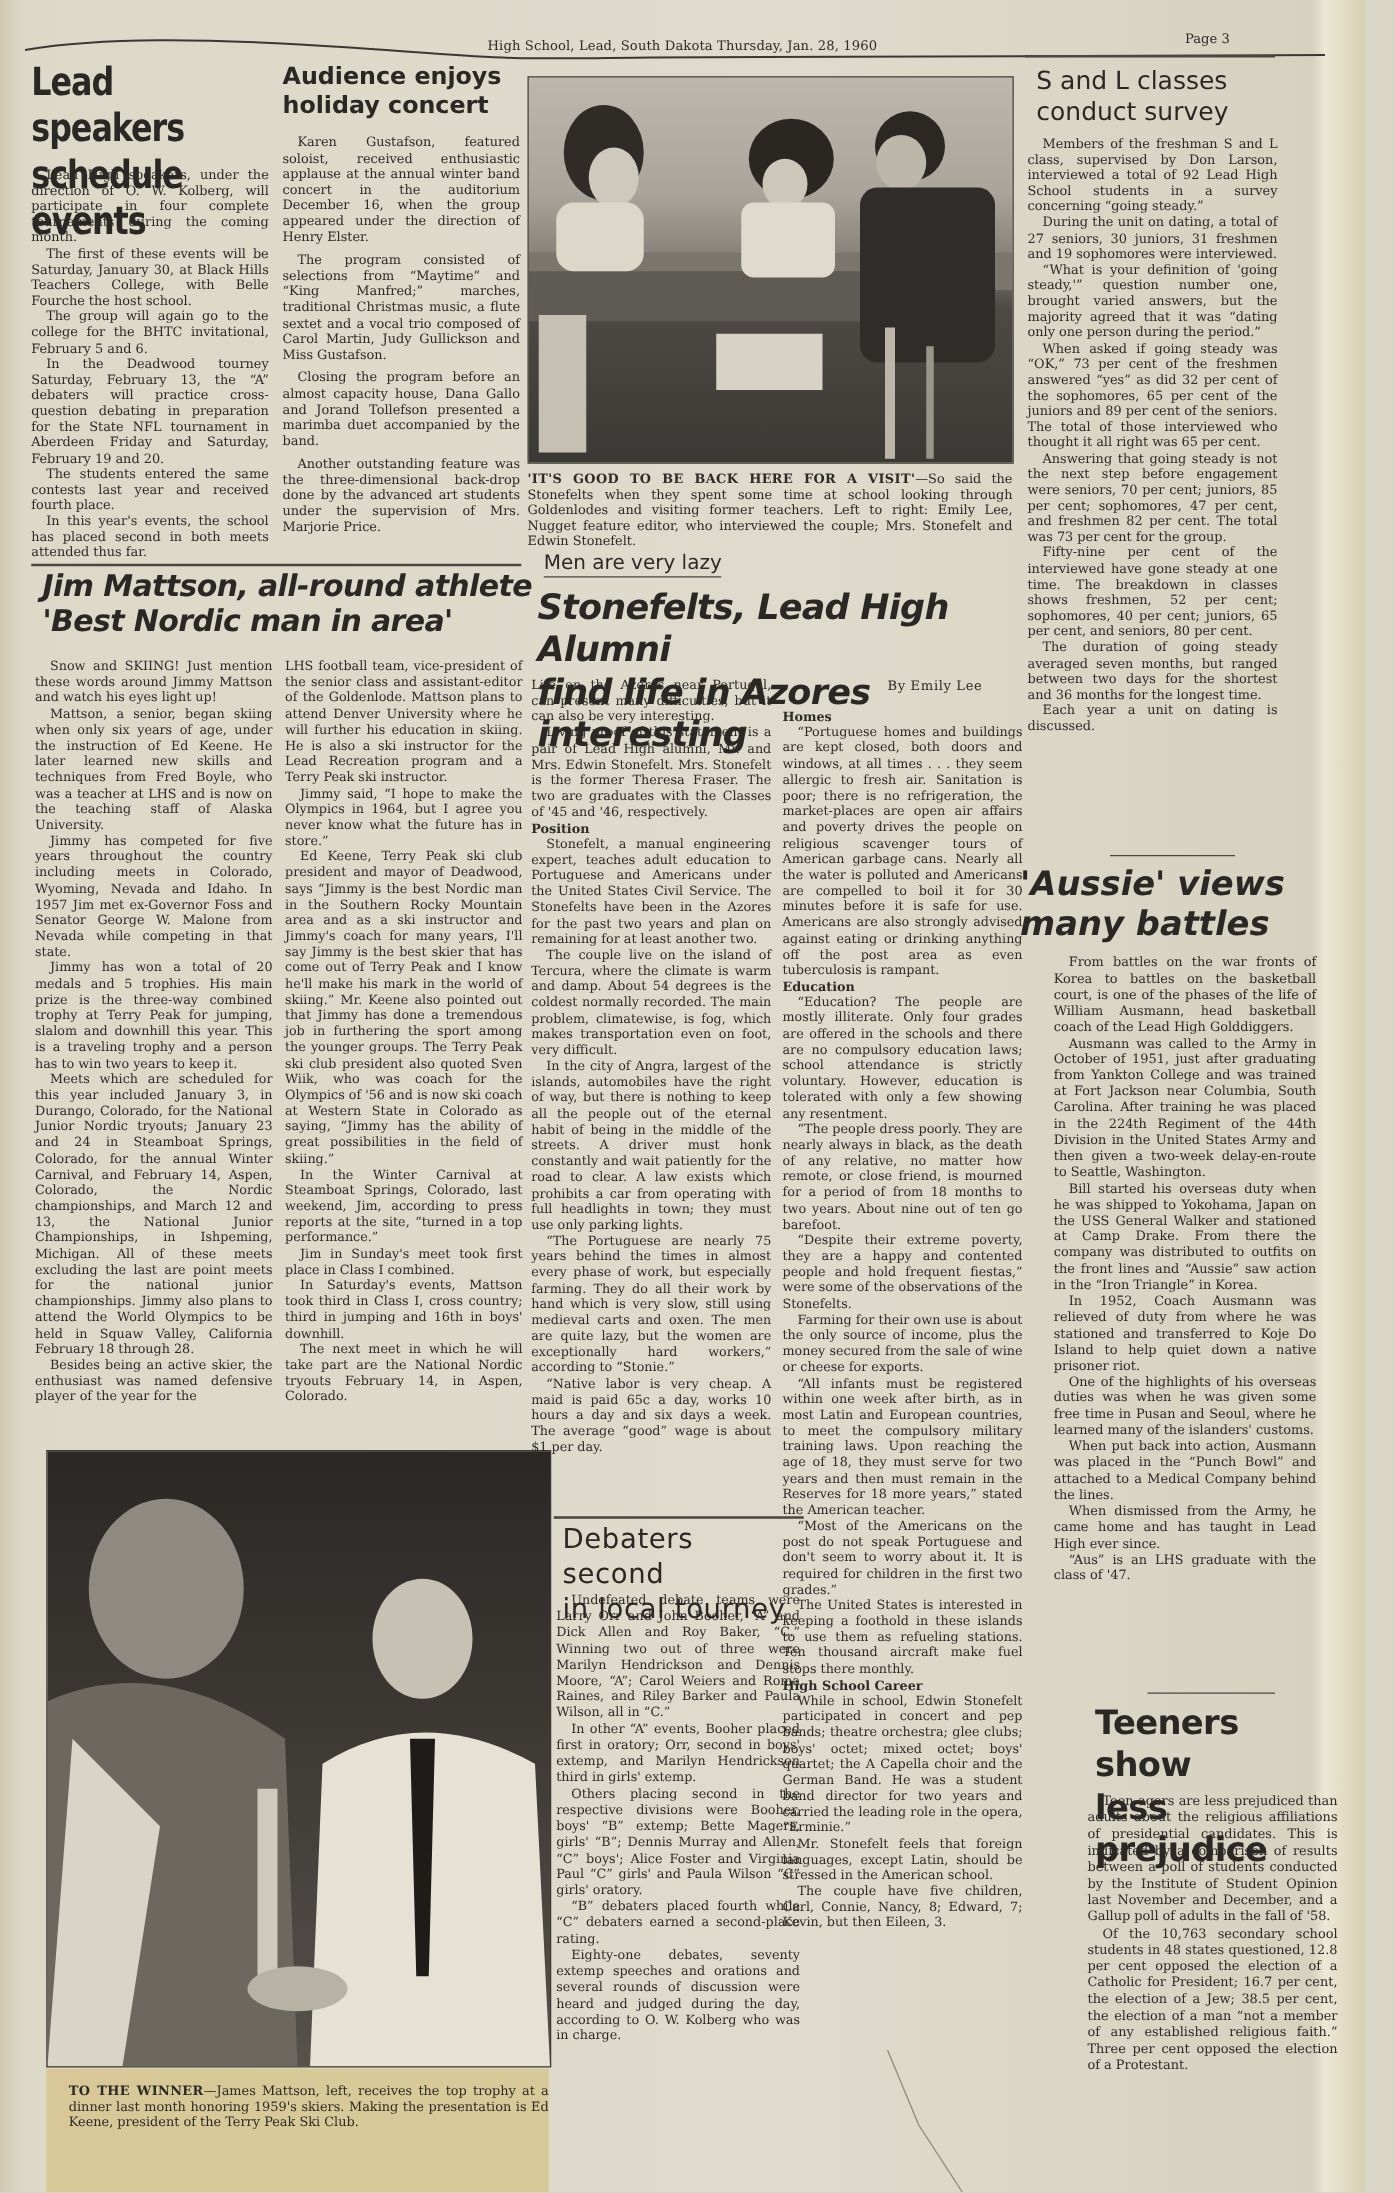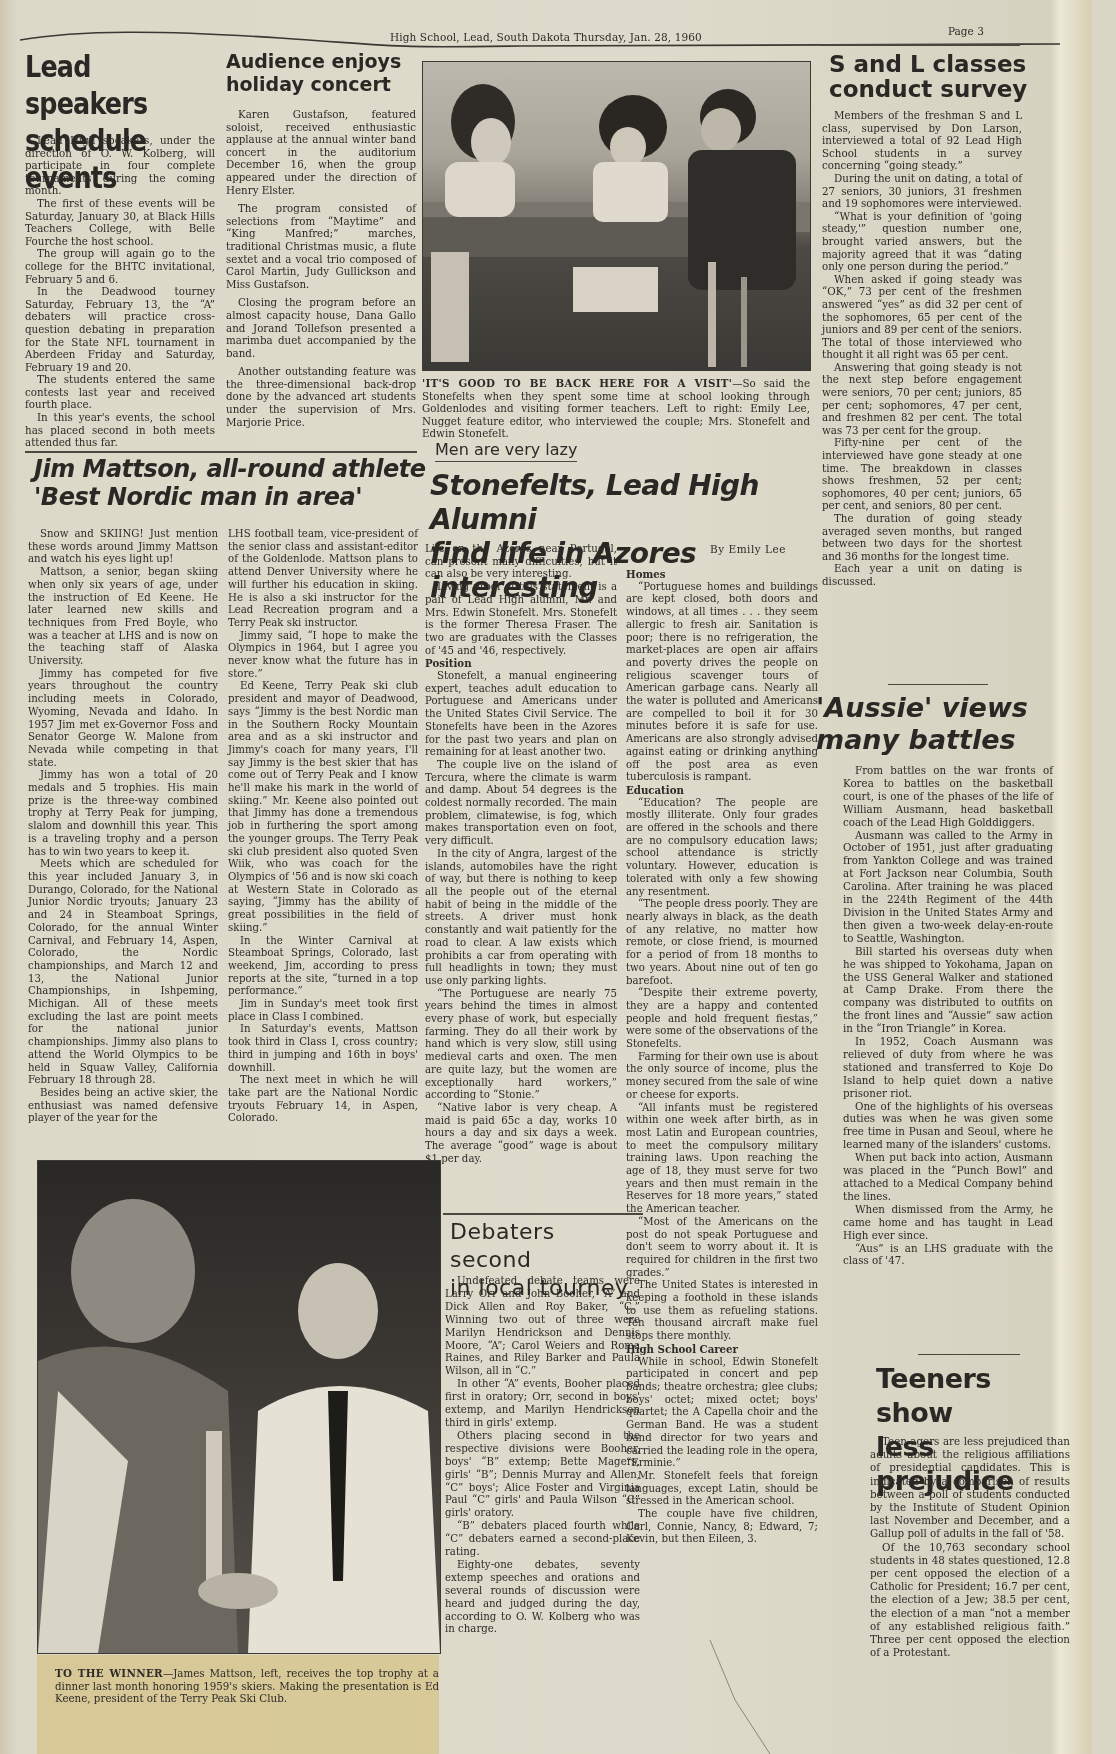--- a/index.html
+++ b/index.html
@@ -66,21 +66,21 @@
       <rect x="265" y="88" width="108" height="140" rx="14" fill="#2f2d29"></rect>
       <rect x="285" y="200" width="8" height="105" fill="#bdb6a8"></rect>
       <rect x="318" y="215" width="6" height="90" fill="#9a958b"></rect>
     </svg>
   </div>
   <div class="cap" style="left:422px;top:377px;width:388px;">
     <b>'IT'S GOOD TO BE BACK HERE FOR A VISIT'</b><span>—So said the Stonefelts when they spent some time at school looking through Goldenlodes and visiting former teachers. Left to right: Emily Lee, Nugget feature editor, who interviewed the couple; Mrs. Stonefelt and Edwin Stonefelt.</span>
   </div>
 
   <div class="rule" style="left:820px;top:44px;width:200px;"></div>
-  <div class="hl" style="left:829px;top:52px;width:200px;font-size:23px;font-weight:bold;line-height:25px;">S and L classes conduct survey</div>
+  <div class="hl" style="left:829px;top:52px;width:200px;font-size:20px;font-weight:normal;line-height:25px;">S and L classes conduct survey</div>
   <div class="col" style="left:822px;top:109px;width:200px;font-size:10.3px;line-height:12.6px;">
     <p>Members of the freshman S and L class, supervised by Don Larson, interviewed a total of 92 Lead High School students in a survey concerning “going steady.”</p>
     <p>During the unit on dating, a total of 27 seniors, 30 juniors, 31 freshmen and 19 sophomores were interviewed.</p>
     <p>“What is your definition of 'going steady,'” question number one, brought varied answers, but the majority agreed that it was “dating only one person during the period.”</p>
     <p>When asked if going steady was “OK,” 73 per cent of the freshmen answered “yes” as did 32 per cent of the sophomores, 65 per cent of the juniors and 89 per cent of the seniors. The total of those interviewed who thought it all right was 65 per cent.</p>
     <p>Answering that going steady is not the next step before engagement were seniors, 70 per cent; juniors, 85 per cent; sophomores, 47 per cent, and freshmen 82 per cent. The total was 73 per cent for the group.</p>
     <p>Fifty-nine per cent of the interviewed have gone steady at one time. The breakdown in classes shows freshmen, 52 per cent; sophomores, 40 per cent; juniors, 65 per cent, and seniors, 80 per cent.</p>
     <p>The duration of going steady averaged seven months, but ranged between two days for the shortest and 36 months for the longest time.</p>
     <p>Each year a unit on dating is discussed.</p>
   </div>

